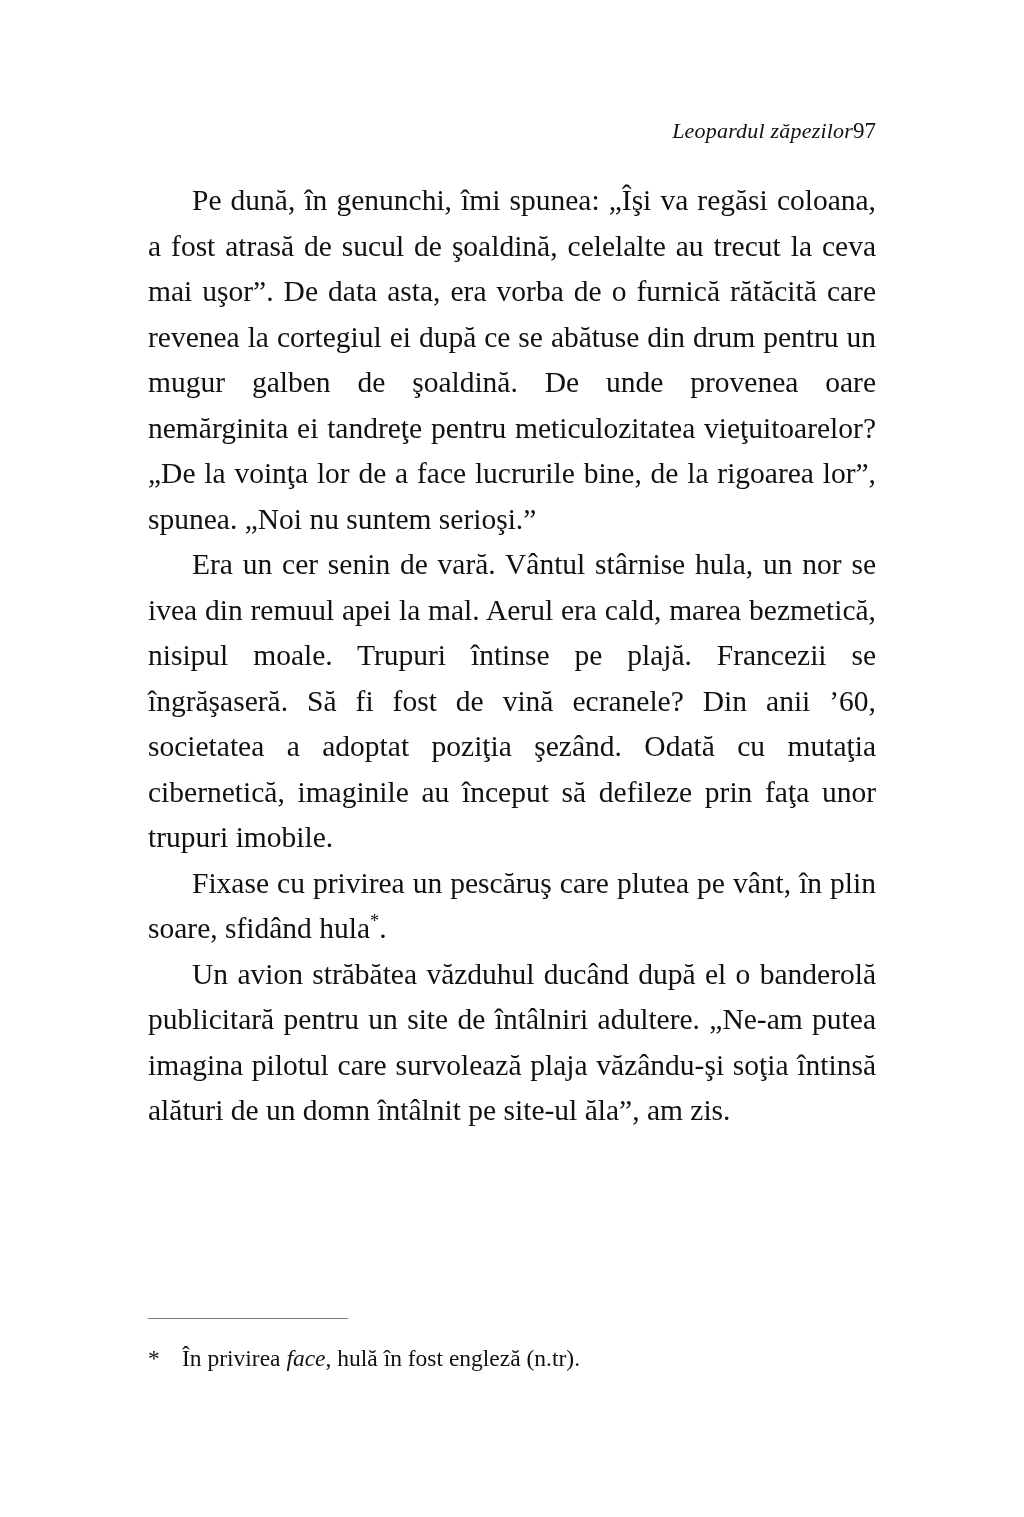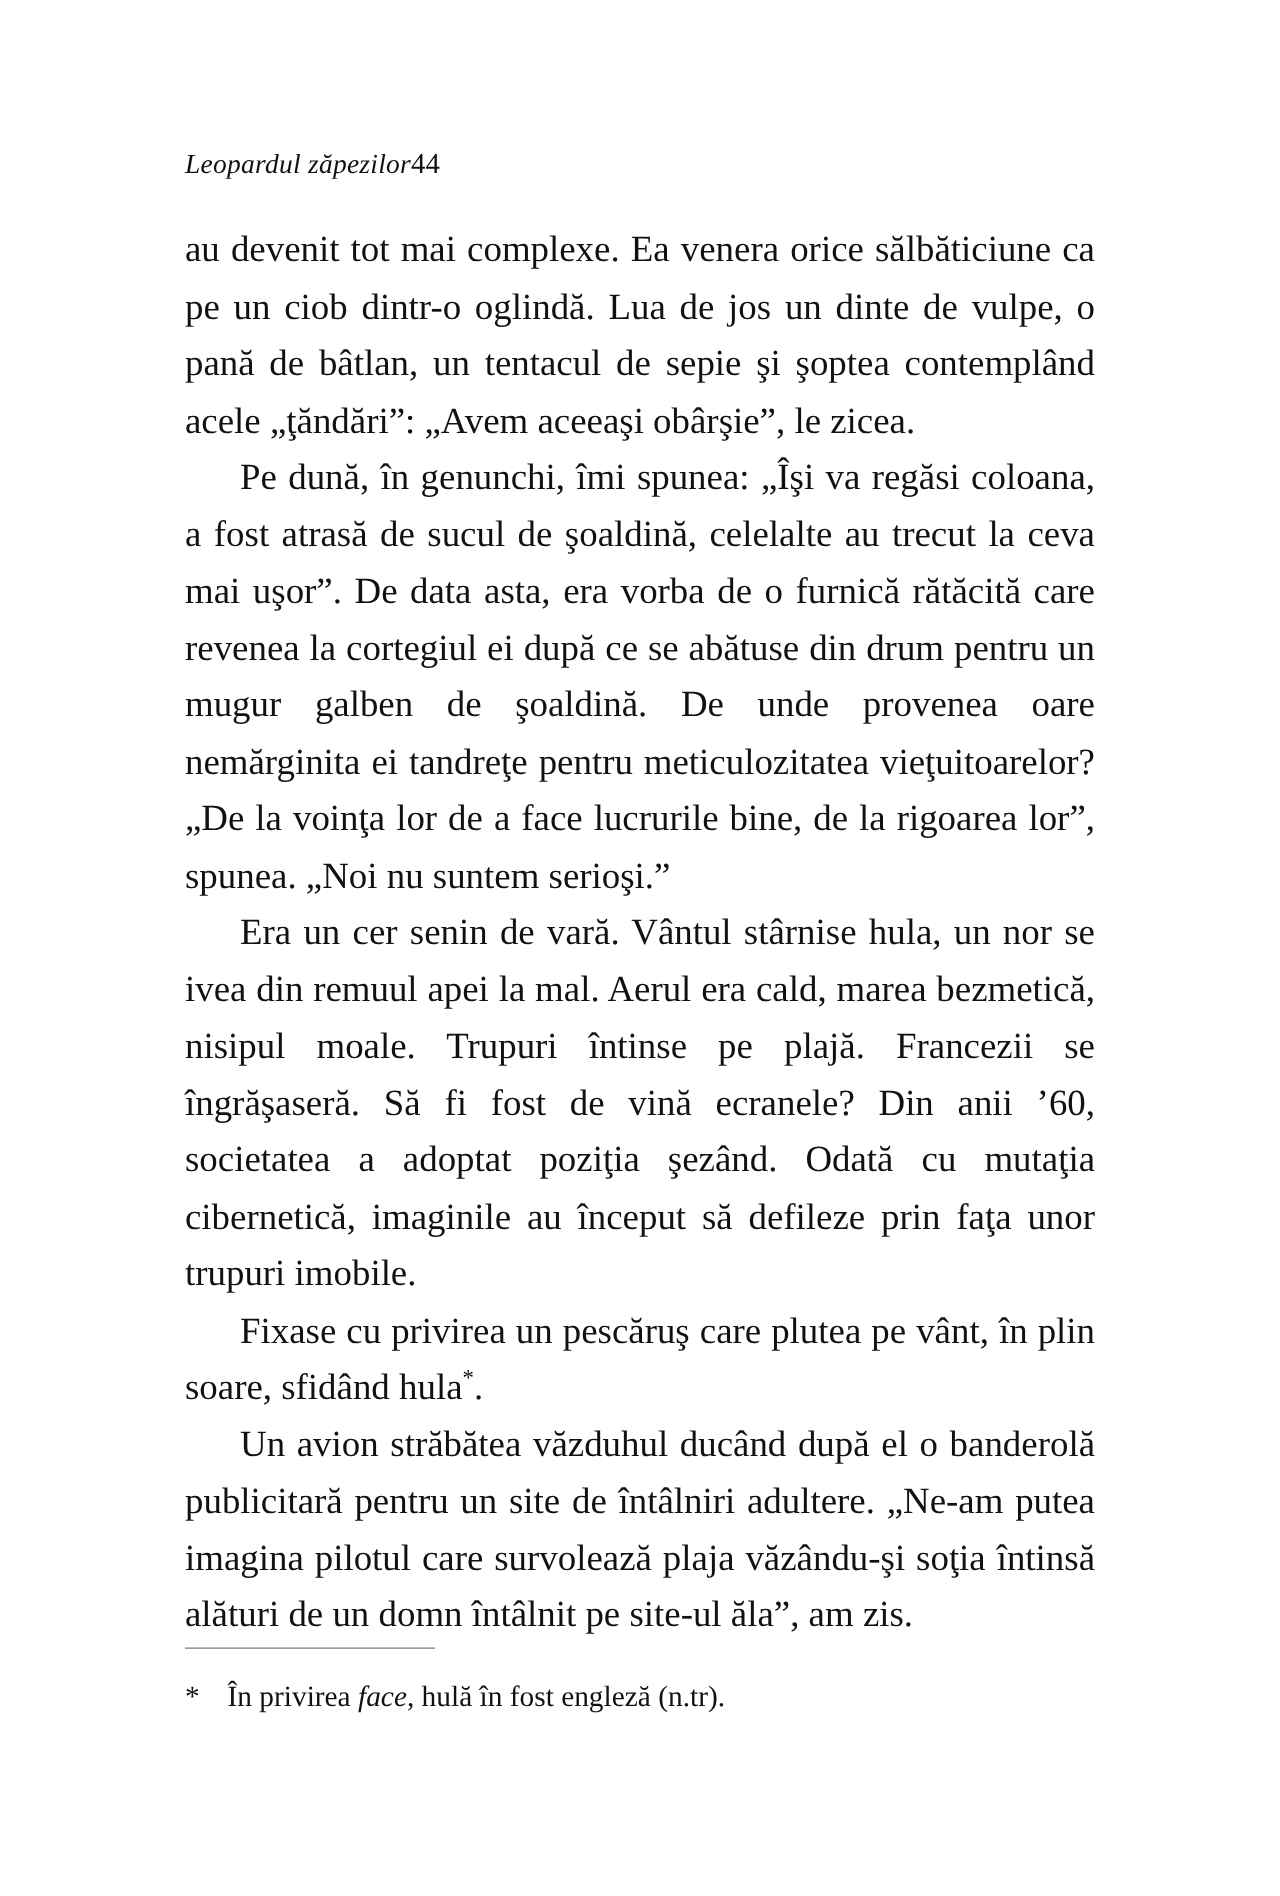--- a/index.html
+++ b/index.html
@@ -17,21 +17,21 @@
     box-sizing: border-box;
   }
   .content {
     position: absolute;
     left: 148px;
     top: 118px;
     width: 728px;
   }
   .running-head {
     display: flex;
-    justify-content: flex-start;
+    justify-content: flex-end;
     align-items: baseline;
     font-size: 22px;
     margin-bottom: 34px;
   }
   .running-head .title {
     font-style: italic;
     letter-spacing: 0.2px;
   }
   .running-head .folio {
     font-style: normal;
@@ -87,25 +87,24 @@
 </style>
 </head>
 <body>
 
 <div class="page">
 
   <div class="content">
 
     <div class="running-head">
       <div class="title">Leopardul zăpezilor</div>
-      <div class="folio">44</div>
+      <div class="folio">97</div>
     </div>
 
     <div class="body-text">
-      <p>au devenit tot mai complexe. Ea venera orice sălbăticiune ca pe un ciob dintr-o oglindă. Lua de jos un dinte de vulpe, o pană de bâtlan, un tentacul de sepie şi şoptea contemplând acele „ţăndări”: „Avem aceeaşi obârşie”, le zicea.</p>
       <p class="indent">Pe dună, în genunchi, îmi spunea: „Îşi va regăsi coloana, a fost atrasă de sucul de şoaldină, celelalte au trecut la ceva mai uşor”. De data asta, era vorba de o furnică rătăcită care revenea la cortegiul ei după ce se abătuse din drum pentru un mugur galben de şoaldină. De unde provenea oare nemărginita ei tandreţe pentru meticulozitatea vieţuitoarelor? „De la voinţa lor de a face lucrurile bine, de la rigoarea lor”, spunea. „Noi nu suntem serioşi.”</p>
       <p class="indent">Era un cer senin de vară. Vântul stârnise hula, un nor se ivea din remuul apei la mal. Aerul era cald, marea bezmetică, nisipul moale. Trupuri întinse pe plajă. Francezii se îngrăşaseră. Să fi fost de vină ecranele? Din anii ’60, societatea a adoptat poziţia şezând. Odată cu mutaţia cibernetică, imaginile au început să defileze prin faţa unor trupuri imobile.</p>
       <p class="indent"><span>Fixase cu privirea un pescăruş care plutea pe vânt, în plin soare, sfidând hula</span><sup class="fn-ref">*</sup><span>.</span></p>
       <p class="indent">Un avion străbătea văzduhul ducând după el o banderolă publicitară pentru un site de întâlniri adultere. „Ne-am putea imagina pilotul care survolează plaja văzându-şi soţia întinsă alături de un domn întâlnit pe site-ul ăla”, am zis.</p>
     </div>
 
   </div>
 
   <div class="footnote-area">
     <div class="footnote-rule"></div>

